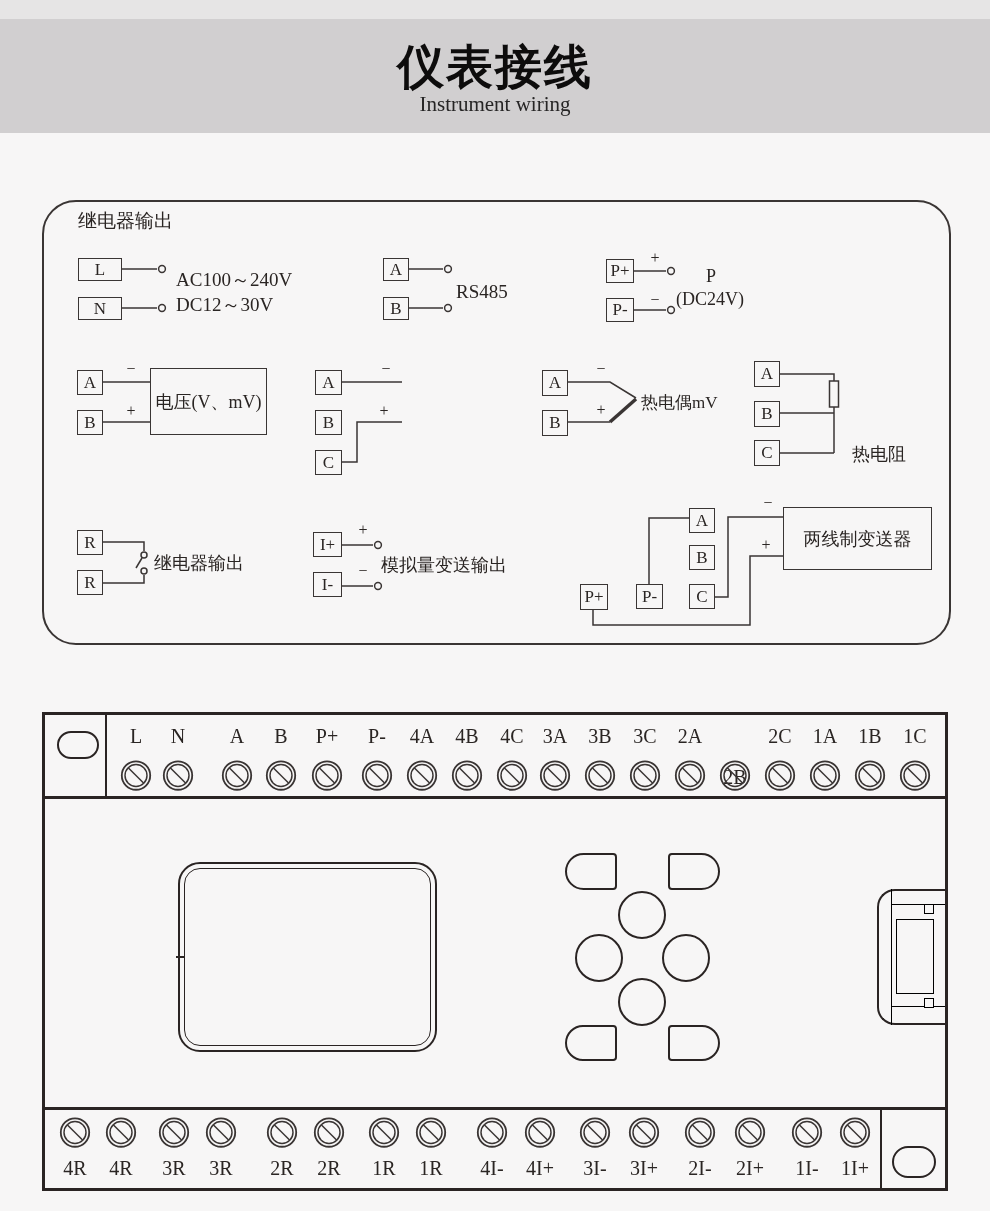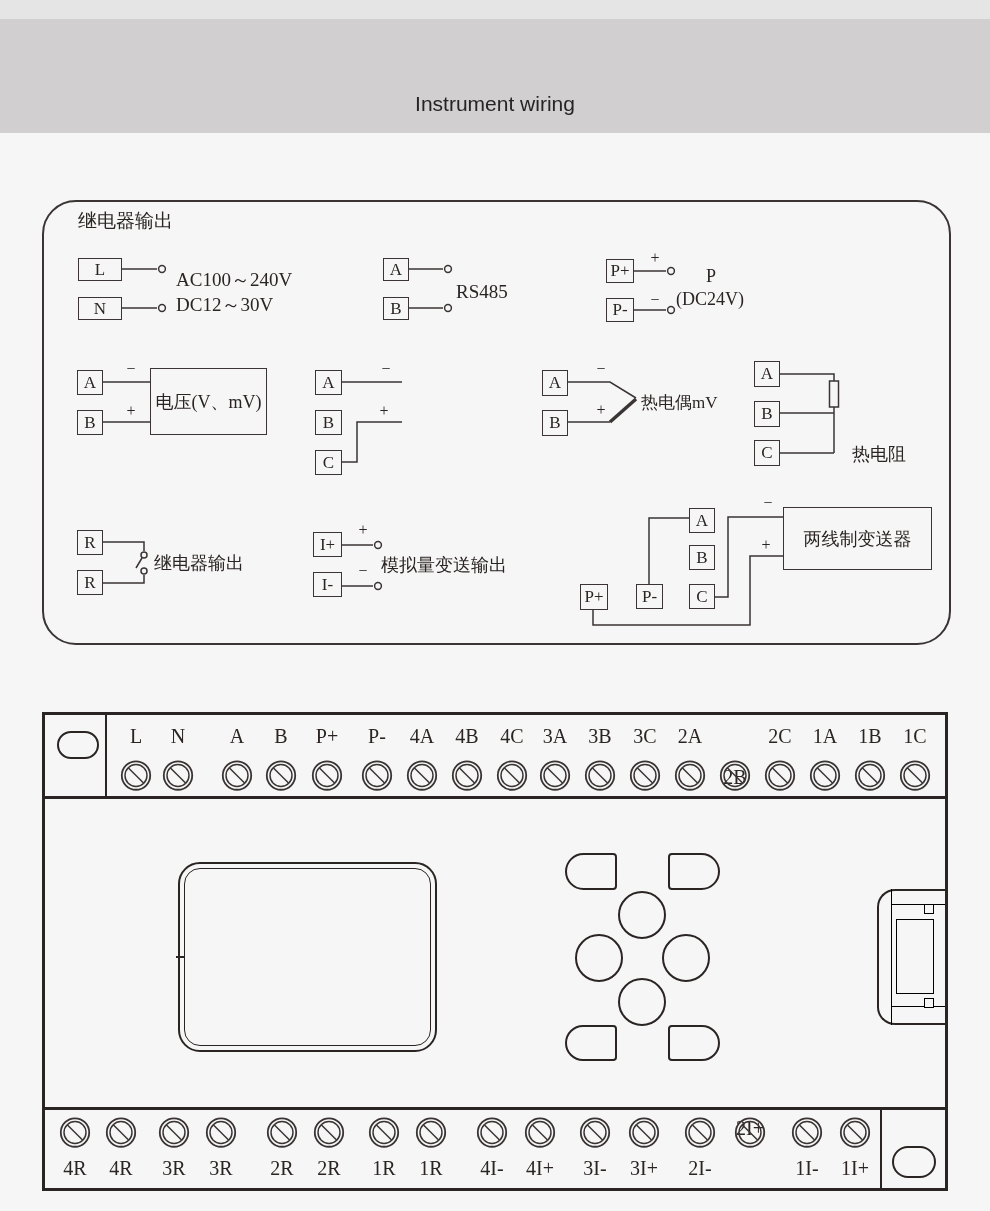--- a/index.html
+++ b/index.html
@@ -5,21 +5,21 @@
   html,body{margin:0;padding:0;}
   body{background:#f7f6f6;font-family:"Liberation Sans","DejaVu Sans",sans-serif;}
   #page{position:relative;width:990px;height:1211px;background:#f7f6f6;overflow:hidden;}
 
   
   .band1{position:absolute;left:0;top:0;width:990px;height:19px;background:#e6e5e5;}
   .band2{position:absolute;left:0;top:19px;width:990px;height:114px;background:#d1cfd0;}
   .title{position:absolute;left:0;top:36px;width:990px;text-align:center;
          font-size:47px;font-weight:700;color:#0d0c0c;letter-spacing:2px;}
   .subtitle{position:absolute;left:0;top:92px;width:990px;text-align:center;
-         font-size:21px;color:#262525;}
+         font-size:21px;color:#262525;font-family:Liberation Serif, serif;}
 
   
   .wbox{position:absolute;left:42px;top:200px;width:909px;height:445px;
         border:2px solid #3a3534;border-radius:34px;background:transparent;box-sizing:border-box;}
   .tbox{position:absolute;border:1.5px solid #3a3534;background:#f7f6f6;box-sizing:border-box;
         display:flex;align-items:center;justify-content:center;
         font-family:"Liberation Serif","DejaVu Serif",serif;font-size:17px;color:#2a2523;}
   .bigbox{position:absolute;border:1.5px solid #3a3534;background:#f7f6f6;box-sizing:border-box;
         display:flex;align-items:center;justify-content:center;
         font-family:"Liberation Serif","DejaVu Serif",serif;font-size:18px;color:#2a2523;white-space:nowrap;}
@@ -53,20 +53,21 @@
          border:2.5px solid #2a2423;border-right:none;border-radius:18px 0 0 18px;box-sizing:border-box;}
   .conn-part{position:absolute;box-sizing:border-box;border-color:#2a2423;}
 </style>
 </head>
 <body>
 
 <div id="page">
 
   <div class="band1"></div>
   <div class="band2"></div>
+  <div class="title">仪表接线</div>
   <div class="subtitle">Instrument wiring</div>
 
   <svg class="wires" width="990" height="1211" viewBox="0 0 990 1211">
     <g stroke="#3a3534" stroke-width="1.5" fill="none">
 
       <path d="M122,269 H157"></path>
         <circle cx="162" cy="269" r="3.4" fill="#f7f6f6"></circle>
       <path d="M122,308 H157"></path>
         <circle cx="162" cy="308" r="3.4" fill="#f7f6f6"></circle>
 
@@ -424,21 +425,21 @@
           </g>
         </svg></div>
       <div class="tcell-label" style="left: 700px; top: 1158px;">2I-</div>
       <div class="screw" style="left: 700px; top: 1116px;"><svg width="33" height="33" viewBox="0 0 36 36">
           <g stroke="#3a3534" fill="none">
             <circle cx="18" cy="18" r="15.5" stroke-width="2"></circle>
             <circle cx="18" cy="18" r="12" stroke-width="1.6"></circle>
             <line x1="9.5" y1="9.5" x2="26.5" y2="26.5" stroke-width="1.6"></line>
           </g>
         </svg></div>
-      <div class="tcell-label" style="left: 750px; top: 1118px; text-align: center;">2I+</div>
+      <div class="tcell-label" style="left: 750px; top: 1158px; text-align: center;">2I+</div>
       <div class="screw" style="left: 750px; top: 1116px;"><svg width="33" height="33" viewBox="0 0 36 36">
           <g stroke="#3a3534" fill="none">
             <circle cx="18" cy="18" r="15.5" stroke-width="2"></circle>
             <circle cx="18" cy="18" r="12" stroke-width="1.6"></circle>
             <line x1="9.5" y1="9.5" x2="26.5" y2="26.5" stroke-width="1.6"></line>
           </g>
         </svg></div>
       <div class="tcell-label" style="left: 807px; top: 1158px;">1I-</div>
       <div class="screw" style="left: 807px; top: 1116px;"><svg width="33" height="33" viewBox="0 0 36 36">
           <g stroke="#3a3534" fill="none">

